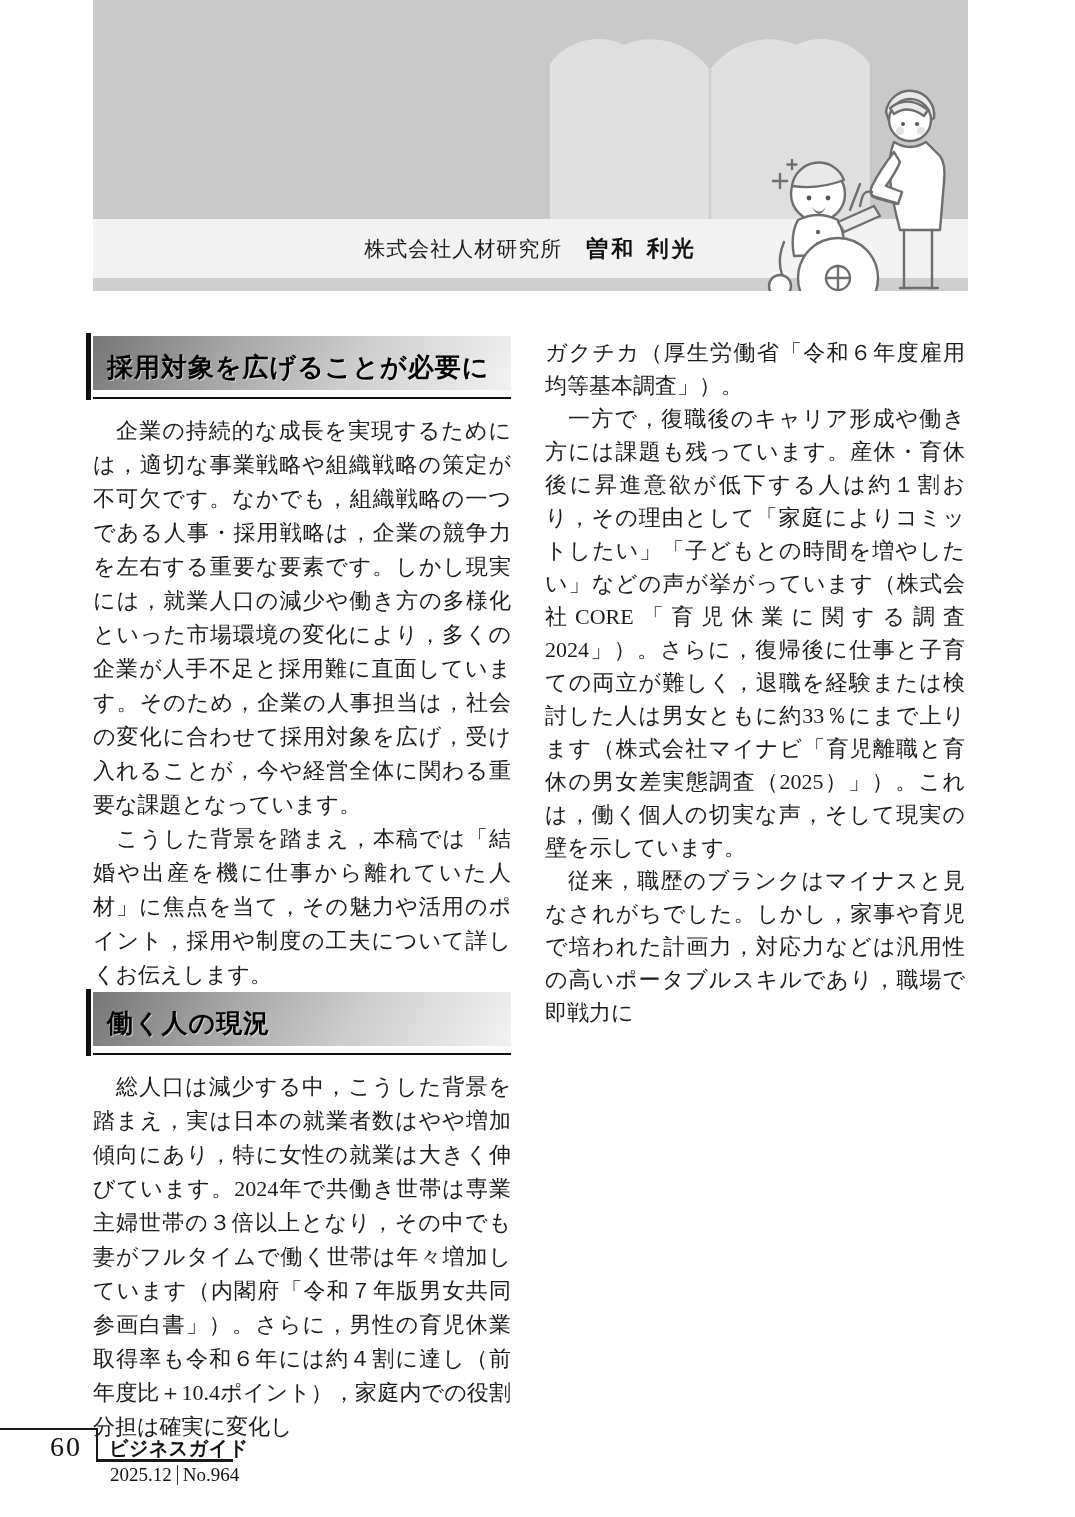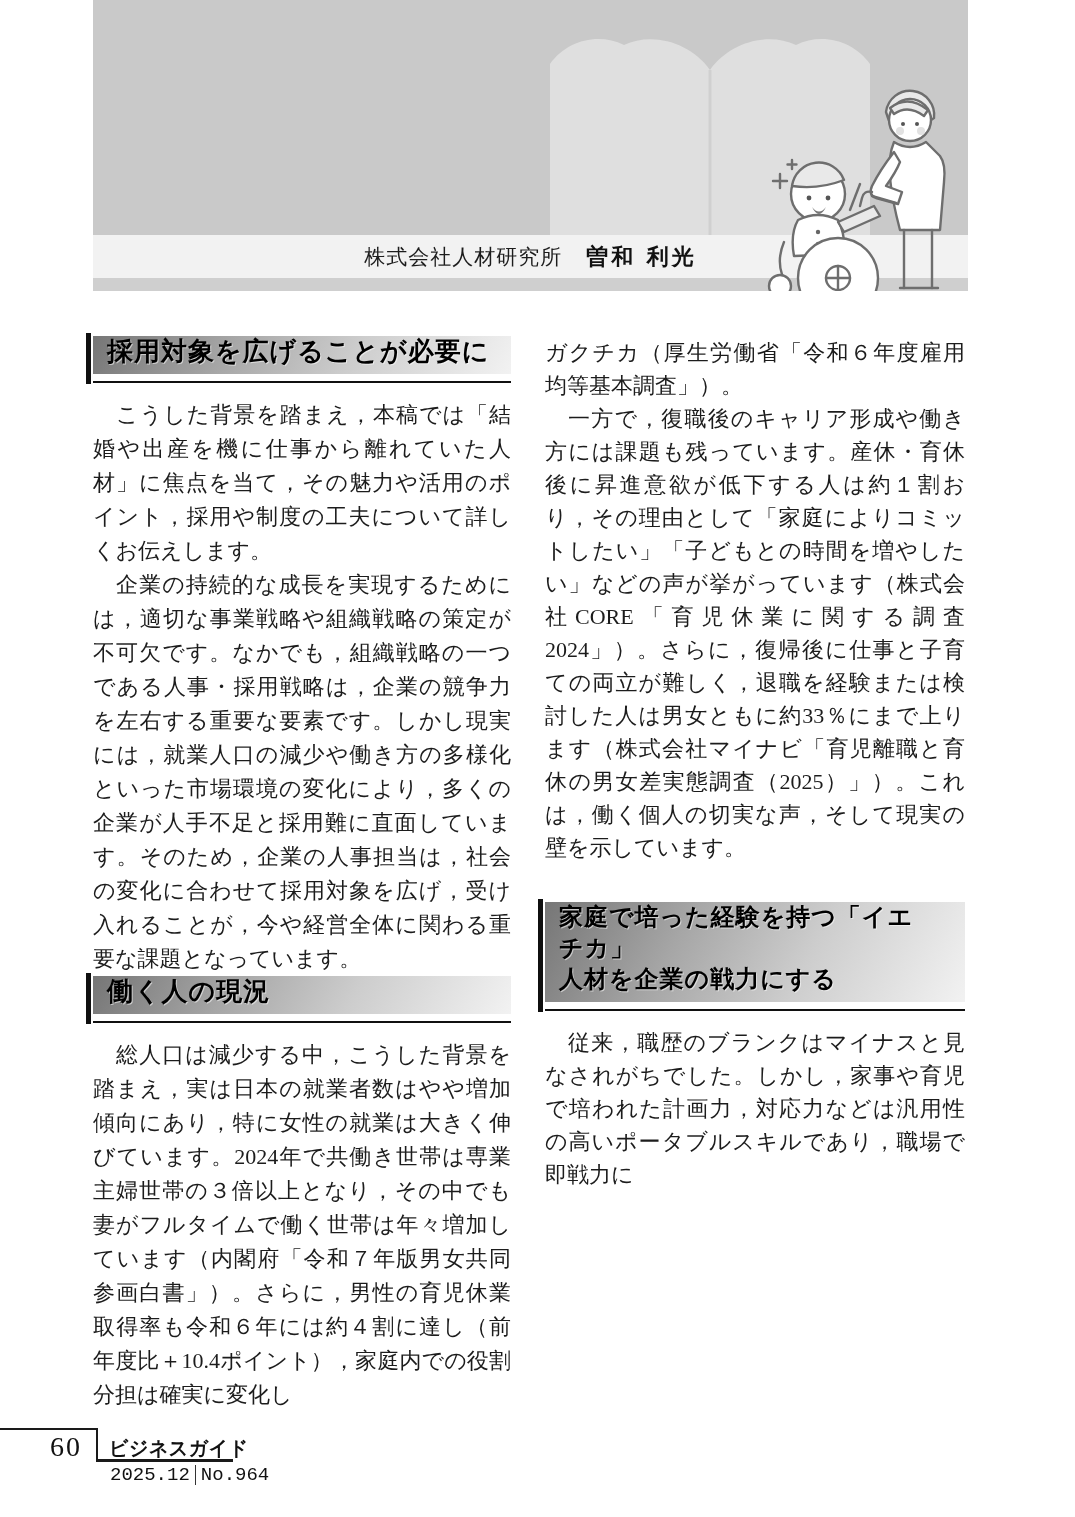--- a/index.html
+++ b/index.html
@@ -16,21 +16,21 @@
   .book-graphic{position:absolute;left:445px;top:22px;width:345px;height:270px;}
   .header-title{
     position:absolute;left:58px;top:44px;z-index:3;
     font-family:"DejaVu Sans","Liberation Sans",sans-serif;
     font-weight:900;font-size:61px;line-height:72px;letter-spacing:2px;color:#0d0d0d;
     text-shadow:-3px -3px 0 #fff,3px -3px 0 #fff,-3px 3px 0 #fff,3px 3px 0 #fff,
                  0 -3px 0 #fff,0 3px 0 #fff,-3px 0 0 #fff,3px 0 0 #fff,0 0 10px #fff,0 0 16px #fff;
     white-space:nowrap;
   }
   .author-band{
-    position:absolute;left:0;bottom:13px;width:100%;height:43px;background:#f2f2f2;
+    position:absolute;left:0;bottom:13px;width:100%;height:59px;background:#f2f2f2;
     display:flex;align-items:center;justify-content:center;gap:24px;z-index:2;
   }
   .author-affiliation{
     font-family:"DejaVu Sans","Liberation Sans",sans-serif;
     font-size:21px;color:#1c1c1c;letter-spacing:1px;
   }
   .author-name{
     font-family:"DejaVu Sans","Liberation Sans",sans-serif;
     font-size:22px;font-weight:600;color:#111;letter-spacing:3px;
   }
@@ -48,21 +48,21 @@
   p.no-indent{text-indent:0;}
   
   .banner-block{position:relative;margin-bottom:15px;}
   .banner-block::before{
     content:"";position:absolute;left:-7px;top:-3px;bottom:-1px;width:5px;background:#0f0f0f;
   }
   .banner{
     background:linear-gradient(118deg,#767676 0%,#a6a6a6 32%,#cdcdcd 62%,#f2f2f2 100%);
     font-family:"DejaVu Sans","Liberation Sans",sans-serif;
     font-weight:bold;font-size:26px;line-height:31px;color:#000;
-    padding:0 10px 7px 14px;letter-spacing:1px;
+    padding:16px 10px 7px 14px;letter-spacing:1px;
     text-shadow:1px 1px 0 rgba(255,255,255,.55);
   }
   .banner.fit{display:inline-block;padding-right:30px;font-size:24px;}
   .banner-rule{height:2px;background:#101010;margin-top:7px;}
   .gap-top-left{}
   .gap-top-right{margin-top:38px;}
   
   .footer-rule-left{position:absolute;left:0;top:1428px;width:96px;height:2px;background:#1a1a1a;}
   .footer-vline{position:absolute;left:96px;top:1428px;width:2px;height:33px;background:#1a1a1a;}
   .footer-pagenum{
@@ -71,21 +71,21 @@
   }
   .footer-logo{
     position:absolute;left:109px;top:1435px;
     font-family:"DejaVu Sans","Liberation Sans",sans-serif;
     font-weight:900;font-size:19px;letter-spacing:0.5px;color:#111;
     transform:scaleY(1.05);transform-origin:left top;
   }
   .footer-rule-bottom{position:absolute;left:96px;top:1459px;width:137px;height:3px;background:#1a1a1a;}
   .footer-issue{
     position:absolute;left:110px;top:1464px;display:flex;align-items:center;gap:5px;
-    font-size:19px;color:#111;font-family:Liberation Mono, monospace;
+    font-size:19px;color:#111;font-family:Liberation Serif, serif;
   }
   .footer-issue .divider{width:1px;height:20px;background:#333;}
   .ill-line{fill:none;stroke:#6e6e6e;stroke-width:2.4;stroke-linecap:round;stroke-linejoin:round;}
   .ill-fill{fill:#ffffff;stroke:#6e6e6e;stroke-width:2.4;stroke-linejoin:round;}
   .ill-gray{fill:#e9e9e9;stroke:#6e6e6e;stroke-width:2.4;stroke-linejoin:round;}
 </style>
 </head>
 <body>
 
 <div class="page-header">
@@ -149,41 +149,34 @@
     <path class="ill-line" d="M30,160 q-10,24 4,44"></path>
     <circle class="ill-fill" cx="26" cy="204" r="11"></circle>
   </svg>
 </div>
 
 <div class="column col-left">
   <div class="banner-block">
     <div class="banner">採用対象を広げることが必要に</div>
     <div class="banner-rule"></div>
   </div>
+  <p>企業の持続的な成長を実現するためには，適切な事業戦略や組織戦略の策定が不可欠です。なかでも，組織戦略の一つである人事・採用戦略は，企業の競争力を左右する重要な要素です。しかし現実には，就業人口の減少や働き方の多様化といった市場環境の変化により，多くの企業が人手不足と採用難に直面しています。そのため，企業の人事担当は，社会の変化に合わせて採用対象を広げ，受け入れることが，今や経営全体に関わる重要な課題となっています。</p>
   <p>こうした背景を踏まえ，本稿では「結婚や出産を機に仕事から離れていた人材」に焦点を当て，その魅力や活用のポイント，採用や制度の工夫について詳しくお伝えします。</p>
-  <p>企業の持続的な成長を実現するためには，適切な事業戦略や組織戦略の策定が不可欠です。なかでも，組織戦略の一つである人事・採用戦略は，企業の競争力を左右する重要な要素です。しかし現実には，就業人口の減少や働き方の多様化といった市場環境の変化により，多くの企業が人手不足と採用難に直面しています。そのため，企業の人事担当は，社会の変化に合わせて採用対象を広げ，受け入れることが，今や経営全体に関わる重要な課題となっています。</p>
 
   <div class="banner-block gap-top-left">
     <div class="banner">働く人の現況</div>
     <div class="banner-rule"></div>
   </div>
   <p>総人口は減少する中，こうした背景を踏まえ，実は日本の就業者数はやや増加傾向にあり，特に女性の就業は大きく伸びています。2024年で共働き世帯は専業主婦世帯の３倍以上となり，その中でも妻がフルタイムで働く世帯は年々増加しています（内閣府「令和７年版男女共同参画白書」）。さらに，男性の育児休業取得率も令和６年には約４割に達し（前年度比＋10.4ポイント），家庭内での役割分担は確実に変化し</p>
 </div>
 
 <div class="column col-right">
   <p class="no-indent">ガクチカ（厚生労働省「令和６年度雇用均等基本調査」）。</p>
   <p>一方で，復職後のキャリア形成や働き方には課題も残っています。産休・育休後に昇進意欲が低下する人は約１割おり，その理由として「家庭によりコミットしたい」「子どもとの時間を増やしたい」などの声が挙がっています（株式会社CORE「育児休業に関する調査2024」）。さらに，復帰後に仕事と子育ての両立が難しく，退職を経験または検討した人は男女ともに約33％にまで上ります（株式会社マイナビ「育児離職と育休の男女差実態調査（2025）」）。これは，働く個人の切実な声，そして現実の壁を示しています。</p>
 
-  <div class="banner-block gap-top-right">
-    <div class="banner fit">
-      <div>家庭で培った経験を持つ「イエチカ」</div>
-      <div>人材を企業の戦力にする</div>
-    </div>
-    <div class="banner-rule"></div>
-  </div>
   <p>従来，職歴のブランクはマイナスと見なされがちでした。しかし，家事や育児で培われた計画力，対応力などは汎用性の高いポータブルスキルであり，職場で即戦力に</p>
 </div>
 
 <div class="footer-rule-left"></div>
 <div class="footer-vline"></div>
 <div class="footer-pagenum">60</div>
 <div class="footer-logo">ビジネスガイド</div>
 <div class="footer-rule-bottom"></div>
 <div class="footer-issue">
   <span>2025.12</span>

